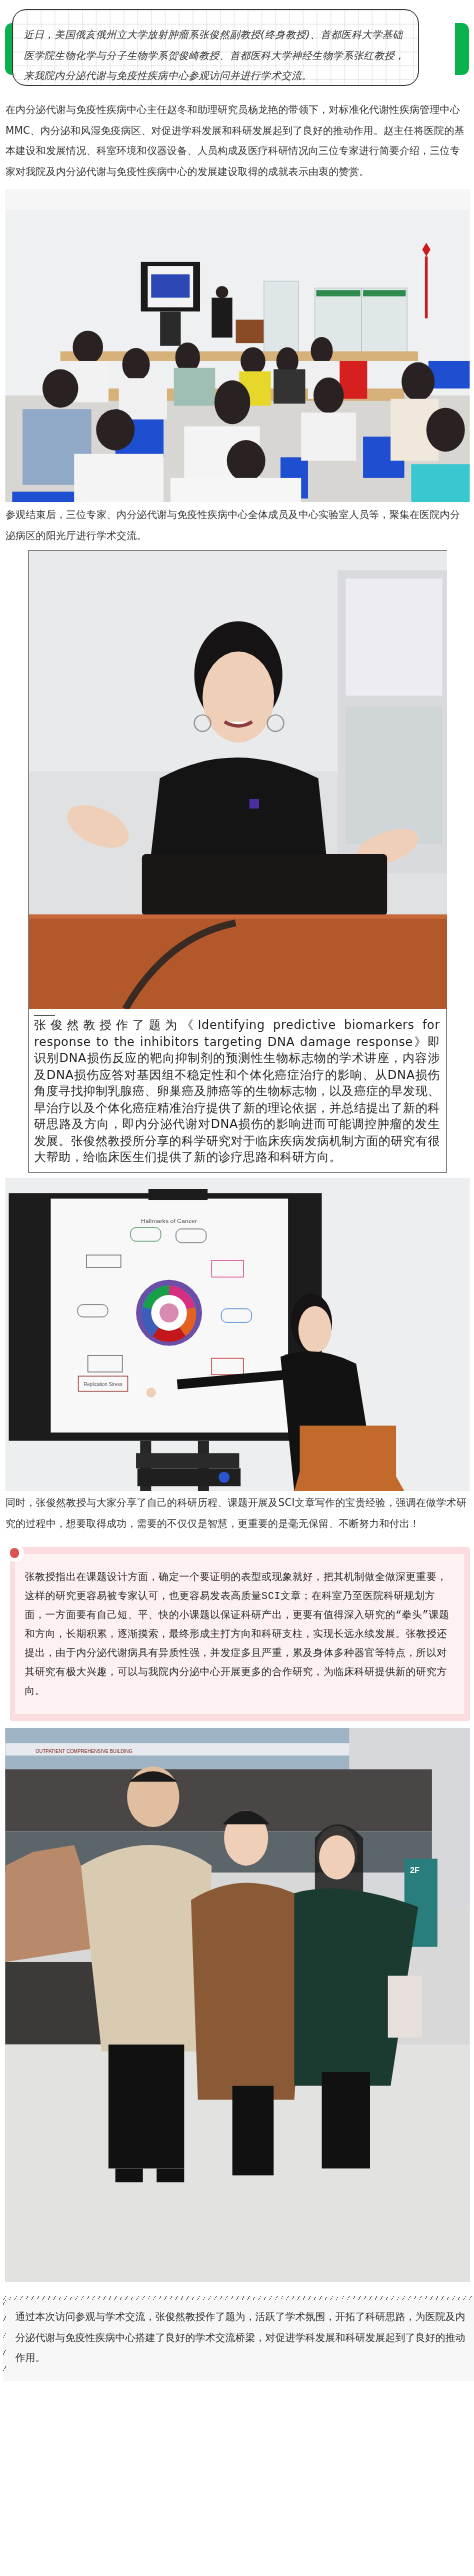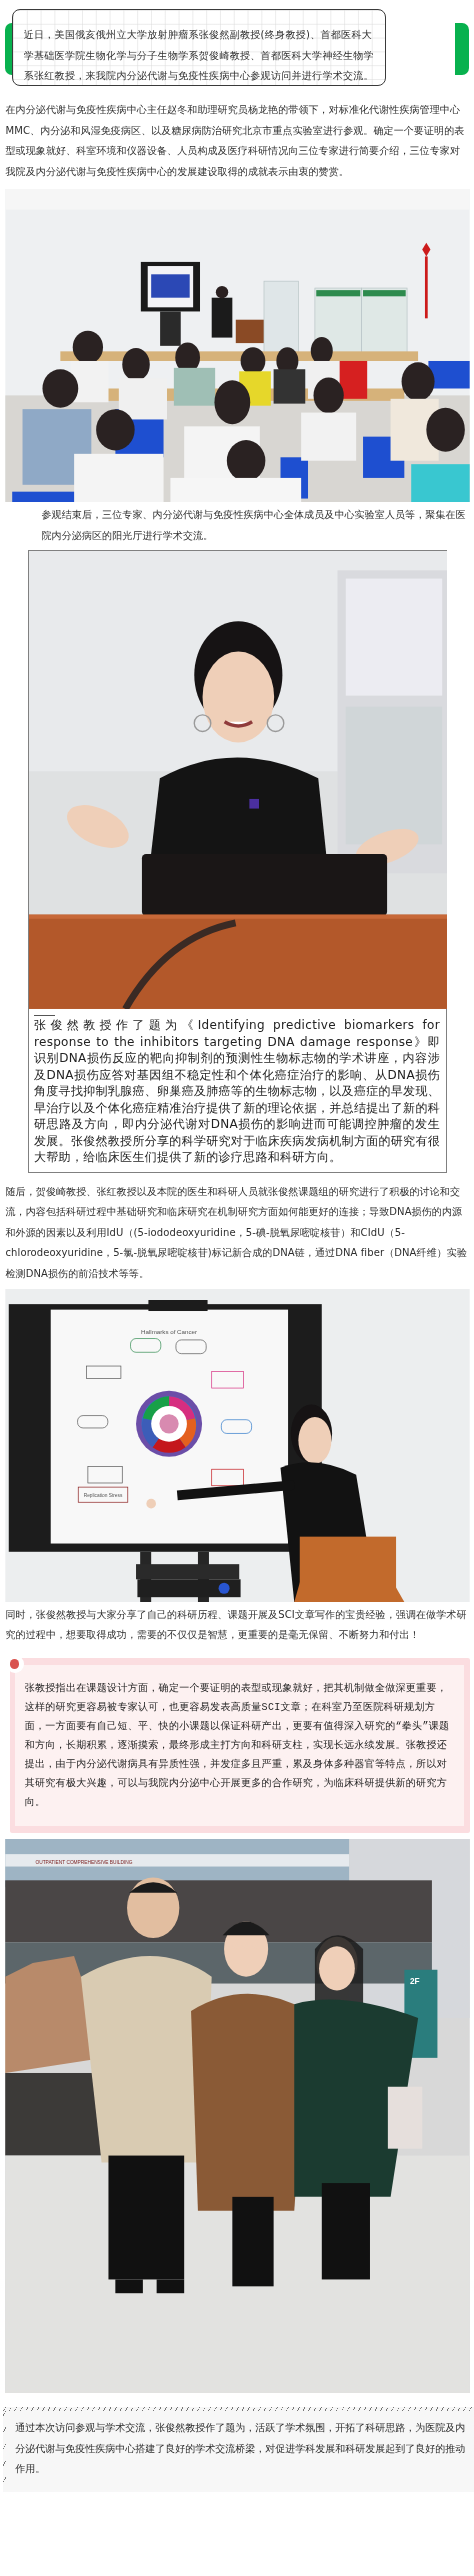--- a/index.html
+++ b/index.html
@@ -16,48 +16,49 @@
   .intro-wrap { position: relative; height: 96px; }
   .intro-tab-left {
     position: absolute; left: 4.8px; top: 23.4px; width: 13.8px; height: 52px;
     background: #08b14e; border-radius: 6.9px 0 0 6.9px;
   }
   .intro-tab-right {
     position: absolute; right: 4.8px; top: 23.4px; width: 13.8px; height: 52px;
     background: #08b14e; border-radius: 0 6.9px 6.9px 0;
   }
   .intro-box {
-    position: absolute; left: 11.7px; top: 9px; width: 374px; height: 77px;
-    border: 1px solid #3a3a3a; border-radius: 8px;
+    position: absolute; left: 11.7px; top: 9px; width: 407px; height: 77px;
+    border: 1px solid #3a3a3a; border-radius: 14px;
     background-color: #ffffff;
     background-image:
       linear-gradient(to right, rgba(220,220,220,0.55) 0.7px, transparent 0.7px),
       linear-gradient(to bottom, rgba(220,220,220,0.55) 0.7px, transparent 0.7px);
     background-size: 13.8px 13.8px;
     padding: 15px 9.6px 0 11px;
+    font-style: italic;
   }
   .intro-text {
     font-size: 10px; line-height: 20.6px; color: #2e2e2e; letter-spacing: 0.3px;
   }
 
   .para {
     padding: 0 5.5px;
     font-size: 10px;
     line-height: 20.6px;
     color: #2e2e2e;
     letter-spacing: 0.1px;
   }
   .p1 { margin-top: 4.1px; }
 
   .photo {
     position: relative; overflow: hidden;
   }
   .photo svg { display: block; }
 
-  .p2 { margin-top: 2.8px; margin-left: 36px; }
+  .p2 { margin-top: 2.8px; }
 
   
   .card {
     margin: 4.1px auto 0 auto;
     width: 419px;
     border: 0.7px solid #808080;
     background: #ffffff;
   }
   .card-rule { width: 20.6px; height: 0.7px; background: #555; margin: 5.5px 0 0 5.5px; }
   .card-text {
@@ -114,21 +115,21 @@
 <div class="article">
 
   <div class="intro-wrap">
     <div class="intro-tab-left"></div>
     <div class="intro-tab-right"></div>
     <div class="intro-box">
       <p class="intro-text">近日，美国俄亥俄州立大学放射肿瘤系张俊然副教授(终身教授)、首都医科大学基础医学院生物化学与分子生物学系贺俊崎教授、首都医科大学神经生物学系张红教授，来我院内分泌代谢与免疫性疾病中心参观访问并进行学术交流。</p>
     </div>
   </div>
 
-  <p class="para p1">在内分泌代谢与免疫性疾病中心主任赵冬和助理研究员杨龙艳的带领下，对标准化代谢性疾病管理中心MMC、内分泌和风湿免疫病区、以及糖尿病防治研究北京市重点实验室进行参观。确定一个要证明的表型或现象就好、科室环境和仪器设备、人员构成及医疗科研情况向三位专家进行简要介绍，三位专家对我院及内分泌代谢与免疫性疾病中心的发展建设取得的成就表示由衷的赞赏。</p>
+  <p class="para p1">在内分泌代谢与免疫性疾病中心主任赵冬和助理研究员杨龙艳的带领下，对标准化代谢性疾病管理中心MMC、内分泌和风湿免疫病区、对促进学科发展和科研发展起到了良好的推动作用。赵主任将医院的基本建设和发展情况、科室环境和仪器设备、人员构成及医疗科研情况向三位专家进行简要介绍，三位专家对我院及内分泌代谢与免疫性疾病中心的发展建设取得的成就表示由衷的赞赏。</p>
 
   <div class="photo" style="margin:6.9px 0 0 4.8px; width:465px; height:313px;">
     <svg width="465" height="313" viewBox="0 0 675 455">
       <rect width="675" height="455" fill="#eef0f2"></rect>
       <rect width="675" height="30" fill="#f6f6f6"></rect>
       <rect x="0" y="300" width="675" height="155" fill="#d8d6d2"></rect>
 
       <rect x="197" y="106" width="86" height="72" fill="#1a1a1a"></rect>
       <rect x="207" y="112" width="66" height="60" fill="#f3f3f6"></rect>
       <rect x="212" y="124" width="56" height="34" fill="#2b48b5"></rect>
@@ -217,21 +218,20 @@
 
         <rect x="0" y="528" width="607" height="137" fill="#b3582a"></rect>
         <rect x="0" y="528" width="607" height="6" fill="#c76838"></rect>
         <path d="M140 665 Q200 560 300 540" stroke="#3a2a24" stroke-width="10" fill="none"></path>
       </svg>
     </div>
     <div class="card-rule"></div>
     <p class="card-text">张俊然教授作了题为《Identifying predictive biomarkers for response to the inhibitors targeting DNA damage response》即识别DNA损伤反应的靶向抑制剂的预测性生物标志物的学术讲座，内容涉及DNA损伤应答对基因组不稳定性和个体化癌症治疗的影响、从DNA损伤角度寻找抑制乳腺癌、卵巢癌及肺癌等的生物标志物，以及癌症的早发现、早治疗以及个体化癌症精准治疗提供了新的理论依据，并总结提出了新的科研思路及方向，即内分泌代谢对DNA损伤的影响进而可能调控肿瘤的发生发展。张俊然教授所分享的科学研究对于临床疾病发病机制方面的研究有很大帮助，给临床医生们提供了新的诊疗思路和科研方向。</p>
   </div>
 
-  <p class="para p3">随后，贺俊崎教授、张红教授以及本院的医生和科研人员就张俊然课题组的研究进行了积极的讨论和交流，内容包括科研过程中基础研究和临床研究在机制研究方面如何能更好的连接；导致DNA损伤的内源和外源的因素以及利用IdU（(5-iododeoxyuridine，5-碘-脱氧尿嘧啶核苷）和CIdU（5-chlorodeoxyuridine，5-氯-脱氧尿嘧啶核苷)标记新合成的DNA链，通过DNA fiber（DNA纤维）实验检测DNA损伤的前沿技术等等。</p>
 
   <div class="photo" style="margin:4.1px 0 0 4.8px; width:465px; height:313px;">
     <svg width="465" height="313" viewBox="0 0 675 455" style="font-size:15px">
       <rect width="675" height="455" fill="#eceeef"></rect>
 
       <rect x="5" y="22" width="455" height="360" fill="#1c1c1c"></rect>
       <rect x="66" y="30" width="345" height="340" fill="#f8f8f8"></rect>
       <rect x="208" y="16" width="86" height="16" fill="#1c1c1c"></rect>
       <text x="238" y="66" font-family="Liberation Sans, sans-serif" font-size="9" fill="#555" text-anchor="middle">Hallmarks of Cancer</text>
 

